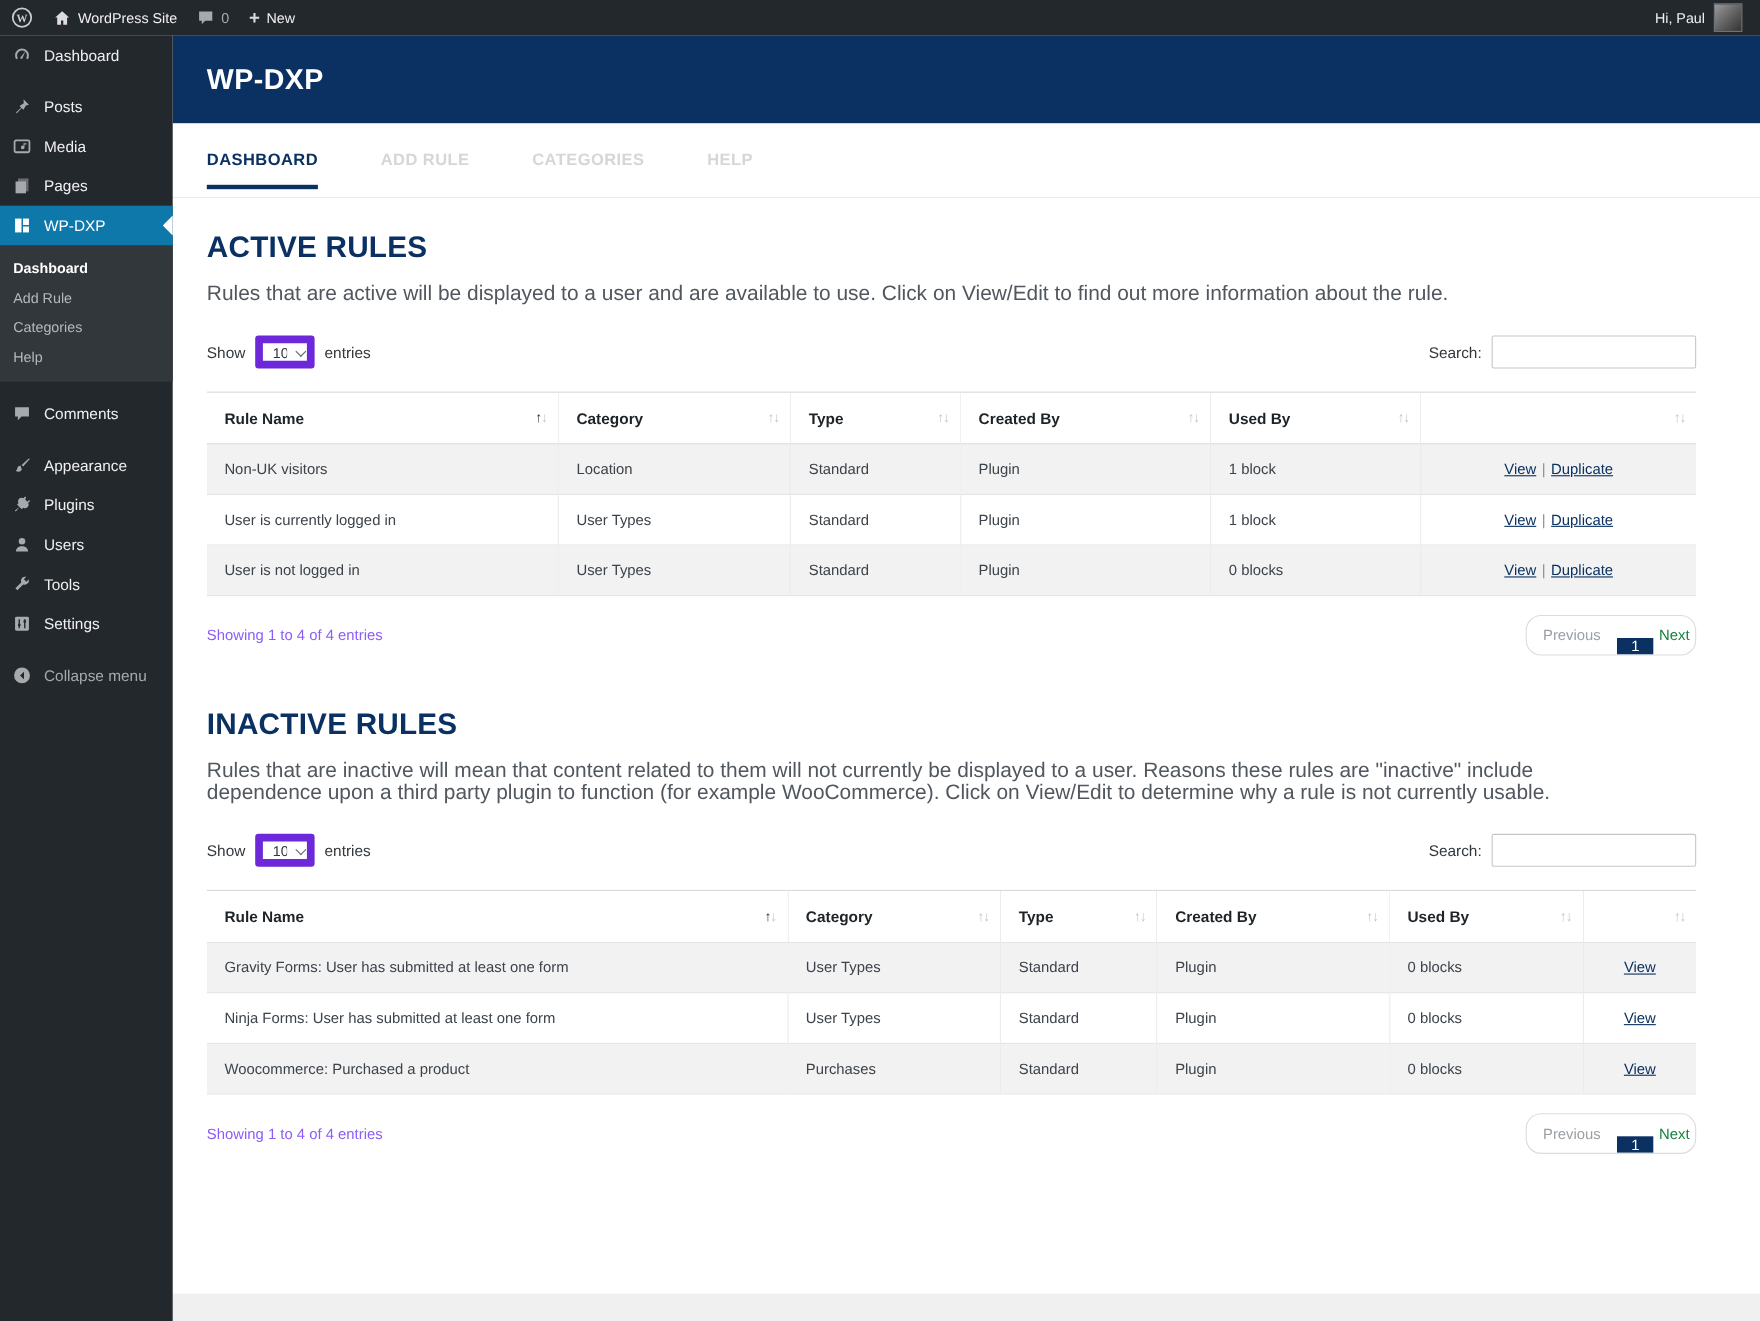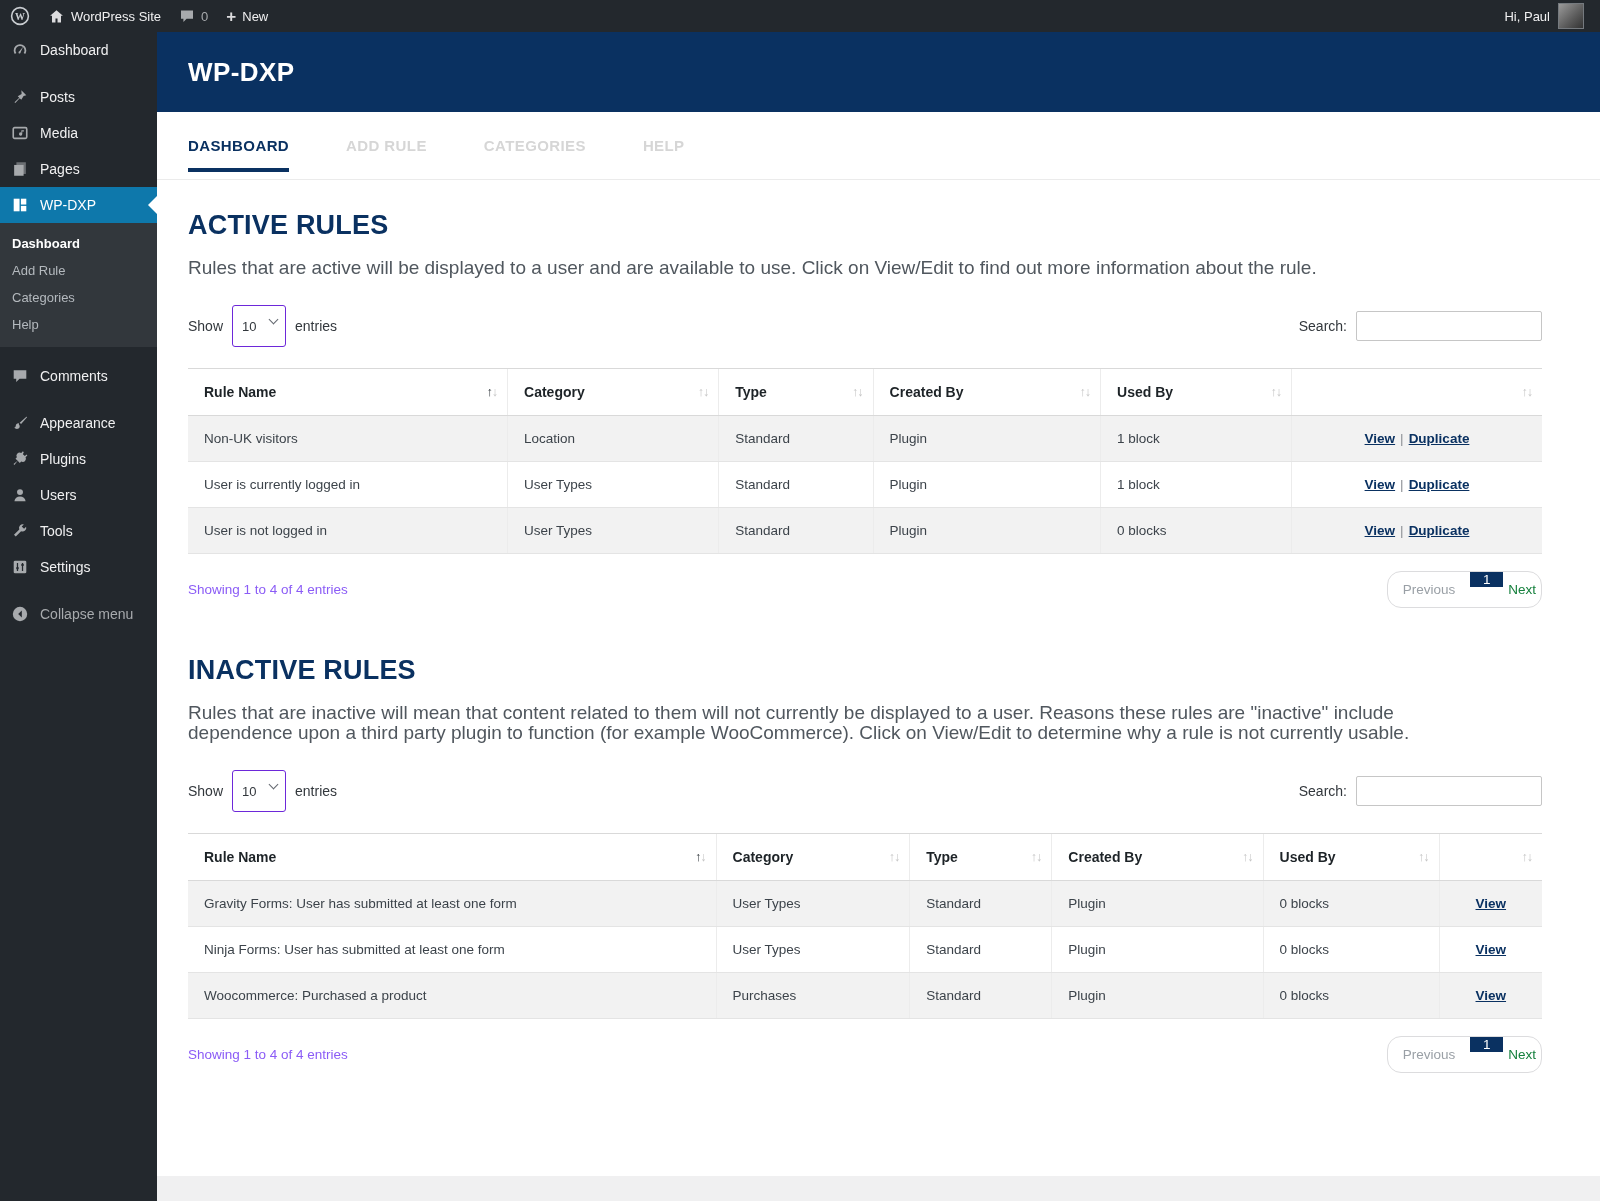--- a/index.html
+++ b/index.html
@@ -45,43 +45,43 @@
   .tab.active{color:#0a3161;}
   .tab.active::after{content:'';position:absolute;left:0;right:0;bottom:7px;height:4px;background:#0a3161;}
 
   .content{padding:30px 58px 0 31px;}
   .section-title{color:#0a3161;font-size:27px;font-weight:bold;margin:0 0 17px;letter-spacing:.2px;}
   .section-desc{color:#50575e;font-size:19px;line-height:20px;margin:0 0 27px;max-width:1290px;}
 
   .table-controls{display:flex;justify-content:space-between;align-items:center;margin-bottom:21px;font-size:14px;color:#32373c;}
   .show-group,.search-group{display:flex;align-items:center;gap:9px;}
   .select-wrap{position:relative;display:inline-block;}
-  select.page-size{appearance:none;-webkit-appearance:none;width:54px;height:42px;border:1px solid #6d28d9;border-radius:3px;
+  select.page-size{appearance:none;-webkit-appearance:none;width:54px;height:30px;border:7px solid #6d28d9;border-radius:3px;
     background:#fff;font-size:13px;padding:0 18px 0 9px;color:#32373c;font-family:"Liberation Sans",sans-serif;cursor:pointer;}
   .select-wrap::after{content:'';position:absolute;right:9px;top:11px;width:6px;height:6px;
     border-right:1.6px solid #646970;border-bottom:1.6px solid #646970;transform:rotate(45deg);pointer-events:none;}
   .search-input{width:186px;height:30px;border:1px solid #c6c6c6;border-radius:2px;padding:0 8px;font-size:13px;box-sizing:border-box;
     font-family:"Liberation Sans",sans-serif;}
 
   table.rules{width:100%;border-collapse:collapse;table-layout:fixed;}
   table.rules th{font-size:14px;font-weight:bold;color:#1d2327;text-align:left;padding:15px 16px;
     border-top:1px solid #d9d9d9;border-bottom:1px solid #d9d9d9;position:relative;background:#fff;cursor:pointer;box-sizing:border-box;}
   table.rules td{font-size:13.5px;color:#3c434a;padding:15px 16px;border-bottom:1px solid #e4e4e4;box-sizing:border-box;
     overflow:hidden;white-space:nowrap;text-overflow:ellipsis;}
   table.rules th:not(:first-child),table.rules td:not(:first-child){border-left:1px solid #ececec;}
   table.rules tbody tr:nth-child(odd){background:#f2f2f2;}
   .sort{position:absolute;right:10px;top:50%;transform:translateY(-50%);font-size:12.5px;color:#c6c6c6;letter-spacing:-1px;font-weight:normal;}
   .sort .on{color:#2c3338;}
   td.actions-cell{text-align:center;}
-  .action-link{color:#0a3161;text-decoration:underline;font-weight:bold;cursor:pointer;}
+  .action-link{color:#0a3161;text-decoration:underline;font-weight:normal;cursor:pointer;}
   .sep{color:#8c8f94;padding:0 5px;}
 
   .table-footer{display:flex;justify-content:space-between;align-items:center;margin:17px 0 47px;}
   .summary{font-size:13.5px;color:#8b5cf6;}
-  .pagination{display:inline-flex;align-items:flex-start;border:1px solid #dcdcde;border-radius:14px;overflow:hidden;font-size:13.5px;background:#fff;}
+  .pagination{display:inline-flex;align-items:flex-end;border:1px solid #dcdcde;border-radius:14px;overflow:hidden;font-size:13.5px;background:#fff;}
   .page-prev{padding:10px 15px;color:#9aa0a6;cursor:pointer;}
   .page-current{background:#0a3161;color:#fff;width:33px;display:flex;align-items:center;justify-content:center;cursor:pointer;}
   .page-next{padding:10px 5px;color:#15803d;cursor:pointer;}
 
   .footer-strip{position:absolute;left:0;right:0;bottom:0;height:25px;background:#f0f0f1;}
 </style>
 </head>
 <body>
 
 <div class="screen">

